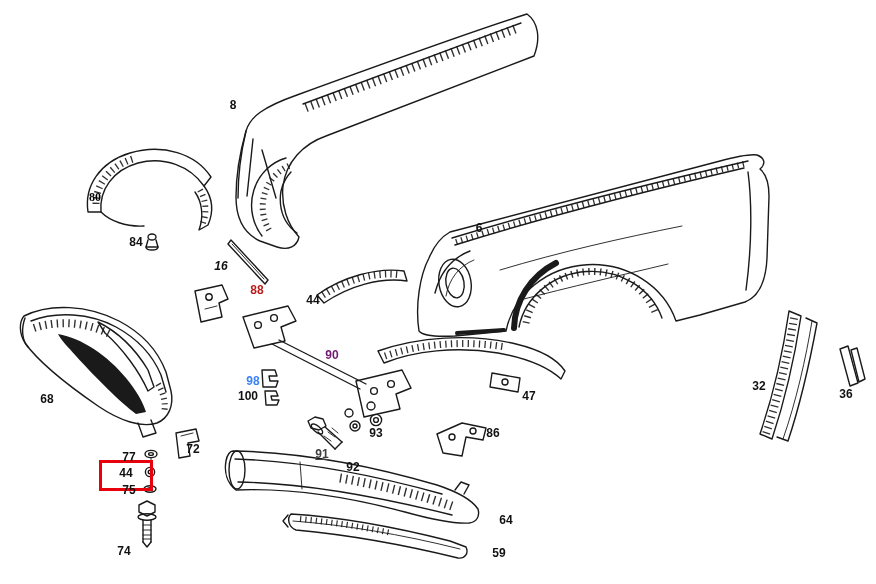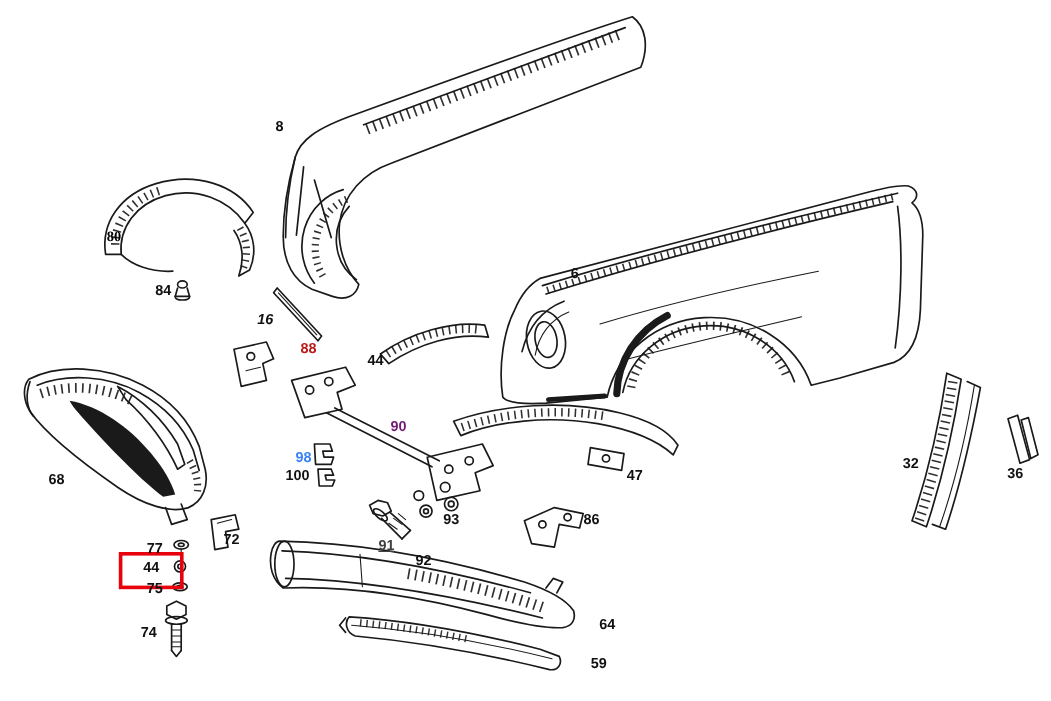--- a/index.html
+++ b/index.html
@@ -230,21 +230,21 @@
       <div class="part-label" style="left: 479px; top: 228px; color: rgb(17, 17, 17);">6</div>
       <div class="part-label" style="left: 47px; top: 399px; color: rgb(17, 17, 17);">68</div>
       <div class="part-label" style="left: 253px; top: 381px; color: #3b82f6;">98</div>
       <div class="part-label" style="left: 248px; top: 396px; color: rgb(17, 17, 17);">100</div>
       <div class="part-label" style="left: 332px; top: 355px; color: #701a75;">90</div>
       <div class="part-label" style="left: 529px; top: 396px; color: rgb(17, 17, 17);">47</div>
       <div class="part-label" style="left: 129px; top: 457px; color: rgb(17, 17, 17);">77</div>
       <div class="part-label" style="left: 126px; top: 473px; color: rgb(17, 17, 17);">44</div>
       <div class="part-label" style="left: 129px; top: 490px; color: rgb(17, 17, 17);">75</div>
       <div class="part-label" style="left: 193px; top: 449px; color: rgb(17, 17, 17); text-align: center;">72</div>
-      <div class="part-label" style="left: 124px; top: 527px; color: rgb(17, 17, 17);">74</div>
+      <div class="part-label" style="left: 124px; top: 551px; color: rgb(17, 17, 17);">74</div>
       <div class="part-label" style="left: 322px; top: 454px; color: #404040; text-decoration: underline;">91</div>
       <div class="part-label" style="left: 353px; top: 439px; color: rgb(17, 17, 17); margin-top: 28px;">92</div>
       <div class="part-label" style="left: 376px; top: 433px; color: rgb(17, 17, 17);">93</div>
       <div class="part-label" style="left: 493px; top: 433px; color: rgb(17, 17, 17);">86</div>
       <div class="part-label" style="left: 506px; top: 520px; color: rgb(17, 17, 17);">64</div>
       <div class="part-label" style="left: 499px; top: 553px; color: rgb(17, 17, 17);">59</div>
       <div class="part-label" style="left: 759px; top: 386px; color: rgb(17, 17, 17); text-align: right;">32</div>
       <div class="part-label" style="left: 846px; top: 394px; color: rgb(17, 17, 17);">36</div>
     </div>
 

